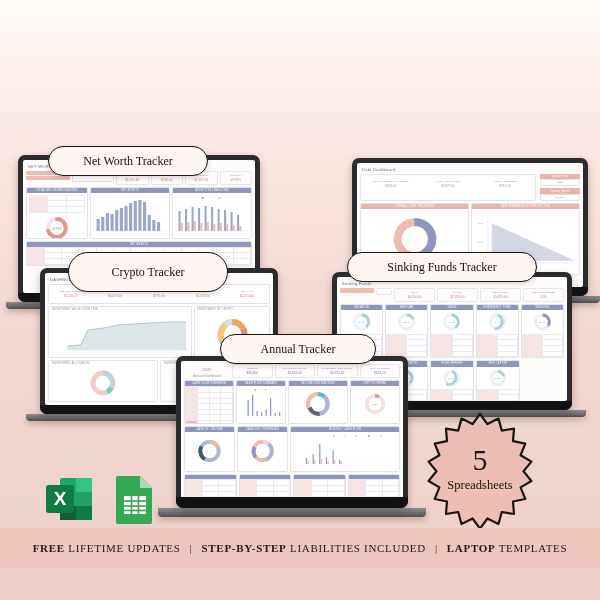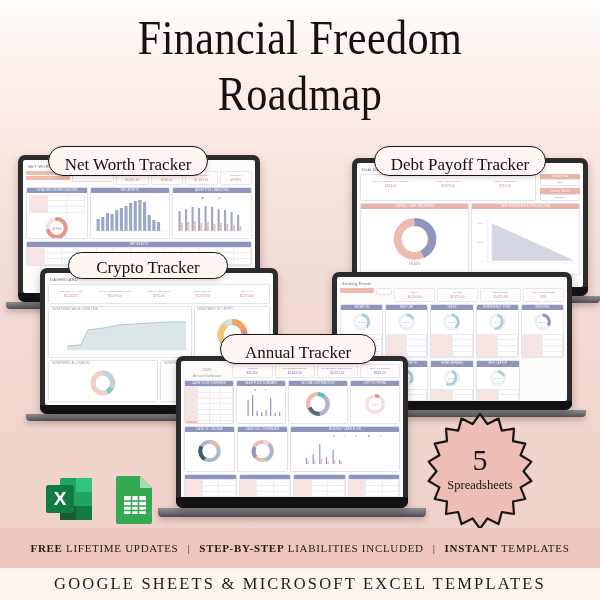--- a/index.html
+++ b/index.html
@@ -55,22 +55,22 @@
   .kpi .v{font-size:3.2px;color:#c98e82;margin-top:1.5px;}
   .pkbox{background:#edbbb1;border-radius:1px;}
   .tbl{width:100%;border-collapse:collapse;}
   .tbl td{border:0.3px solid #ece9f0;height:2.6px;}
   .tbl td.l{background:#f7e4e0;}
   svg{display:block;}
 
   
   .pill{
     position:absolute;background:#fdf6f2;border:1.8px solid #1a1412;border-radius:40px;
-    color:#17110f;display:flex;align-items:flex-end;justify-content:center;
-    font-size:17px;white-space:nowrap;padding:0 14px;box-sizing:border-box;
+    color:#17110f;display:flex;align-items:center;justify-content:center;
+    font-size:12px;white-space:nowrap;padding:0 14px;box-sizing:border-box;
     box-shadow:0 2px 5px rgba(70,40,35,.18);
   }
 
   
   .badge{position:absolute;left:422px;top:412px;width:116px;height:116px;}
   .badge .txt{
     position:absolute;inset:0;display:flex;flex-direction:column;
     align-items:center;justify-content:center;color:#1a1412;
   }
   .badge .num{font-size:30px;line-height:1;margin-top:-3px;}
@@ -88,24 +88,20 @@
   .strip.pink{top:528px;height:40px;background:#eec6bd;font-size:11px;letter-spacing:.7px;}
   .strip.cream{top:568px;height:32px;background:#fdf3ef;font-size:16.5px;letter-spacing:2.2px;}
   .strip .b{font-weight:700;}
   .strip .sep{padding:0 9px;color:#3a2c27;}
 </style>
 </head>
 <body>
 
 <div class="canvas">
 
-  <div class="headline">
-    <span class="l1">Financial Freedom</span>
-    <span class="l2">Roadmap</span>
-  </div>
 
   <div class="device" style="left:18px;top:155px;width:242px;height:147px;">
     <div class="base" style="left:-12px;width:266px;top:147px;"></div>
     <div class="screen">
       <div class="inner">
         <div class="ss">
           <div class="ss-title">NET WORTH</div>
           <div class="row" style="margin-bottom:2px;">
             <div style="width:44px;">
               <div class="pkbox" style="height:4px;margin-bottom:1px;"></div>
@@ -928,28 +924,28 @@
         </div>
       </div>
       <div class="chinbar" style="height:11px;"></div>
     </div>
   </div>
 
   <div class="pill" style="left:48px;top:146px;width:160px;height:30px;">
     <span>Net Worth Tracker</span>
   </div>
 
-  <div class="pill" style="left:374px;top:146px;width:172px;height:30px;">
-    <span>Debt Payoff Tracker</span>
-  </div>
-
-  <div class="pill" style="left:68px;top:252px;width:160px;height:27px;">
+
+  <div class="pill" style="left:68px;top:252px;width:160px;height:40px;">
     <span>Crypto Tracker</span>
   </div>
 
+  <div class="pill" style="left:347px;top:252px;width:190px;height:30px;">
+    <span>Sinking Funds Tracker</span>
+  </div>
 
   <div class="pill" style="left:220px;top:334px;width:156px;height:30px;">
     <span>Annual Tracker</span>
   </div>
 
   <div class="badge">
     <svg width="116" height="116" viewBox="0 0 116 116">
       <polygon points="58,2 65.4,12.1 76.5,6.6 79.8,18.6 92,16.6 91,29.1 103.3,31.6 98.6,43.2 109.4,49.6 101.5,59.3 109.4,69 98.6,75.4 103.3,87 91,89.5 92,102 79.8,100 76.5,112 65.4,106.5 58,116.6 50.6,106.5 39.5,112 36.2,100 24,102 25,89.5 12.7,87 17.4,75.4 6.6,69 14.5,59.3 6.6,49.6 17.4,43.2 12.7,31.6 25,29.1 24,16.6 36.2,18.6 39.5,6.6 50.6,12.1" fill="#ecbeb4" stroke="#1a1412" stroke-width="2.2" stroke-linejoin="round"></polygon>
     </svg>
     <div class="txt">
@@ -980,20 +976,17 @@
         <line x1="26.5" y1="24" x2="26.5" y2="42"></line>
       </g>
     </svg>
   </div>
 
   <div class="strip pink">
     <span><span class="b">FREE</span> <span>LIFETIME UPDATES</span></span>
     <span class="sep">|</span>
     <span><span class="b">STEP-BY-STEP</span> <span>LIABILITIES INCLUDED</span></span>
     <span class="sep">|</span>
-    <span><span class="b">INSTANT</span> <span>TEMPLATES</span></span>
-  </div>
-
-  <div class="strip cream">
-    <span>GOOGLE SHEETS &amp; MICROSOFT EXCEL TEMPLATES</span>
-  </div>
+    <span><span class="b">LAPTOP</span> <span>TEMPLATES</span></span>
+  </div>
+
 
 </div>
 
 </body></html>

